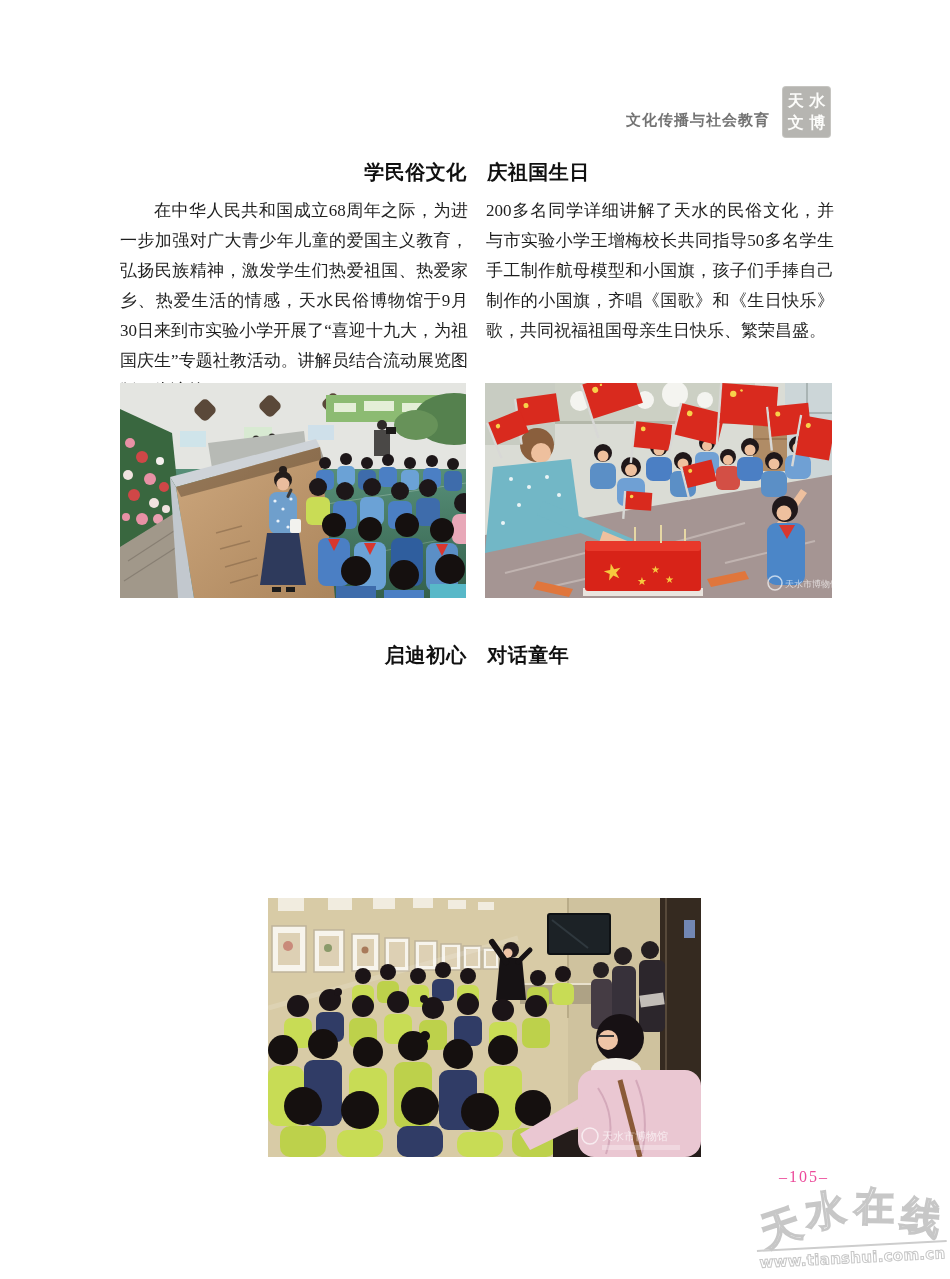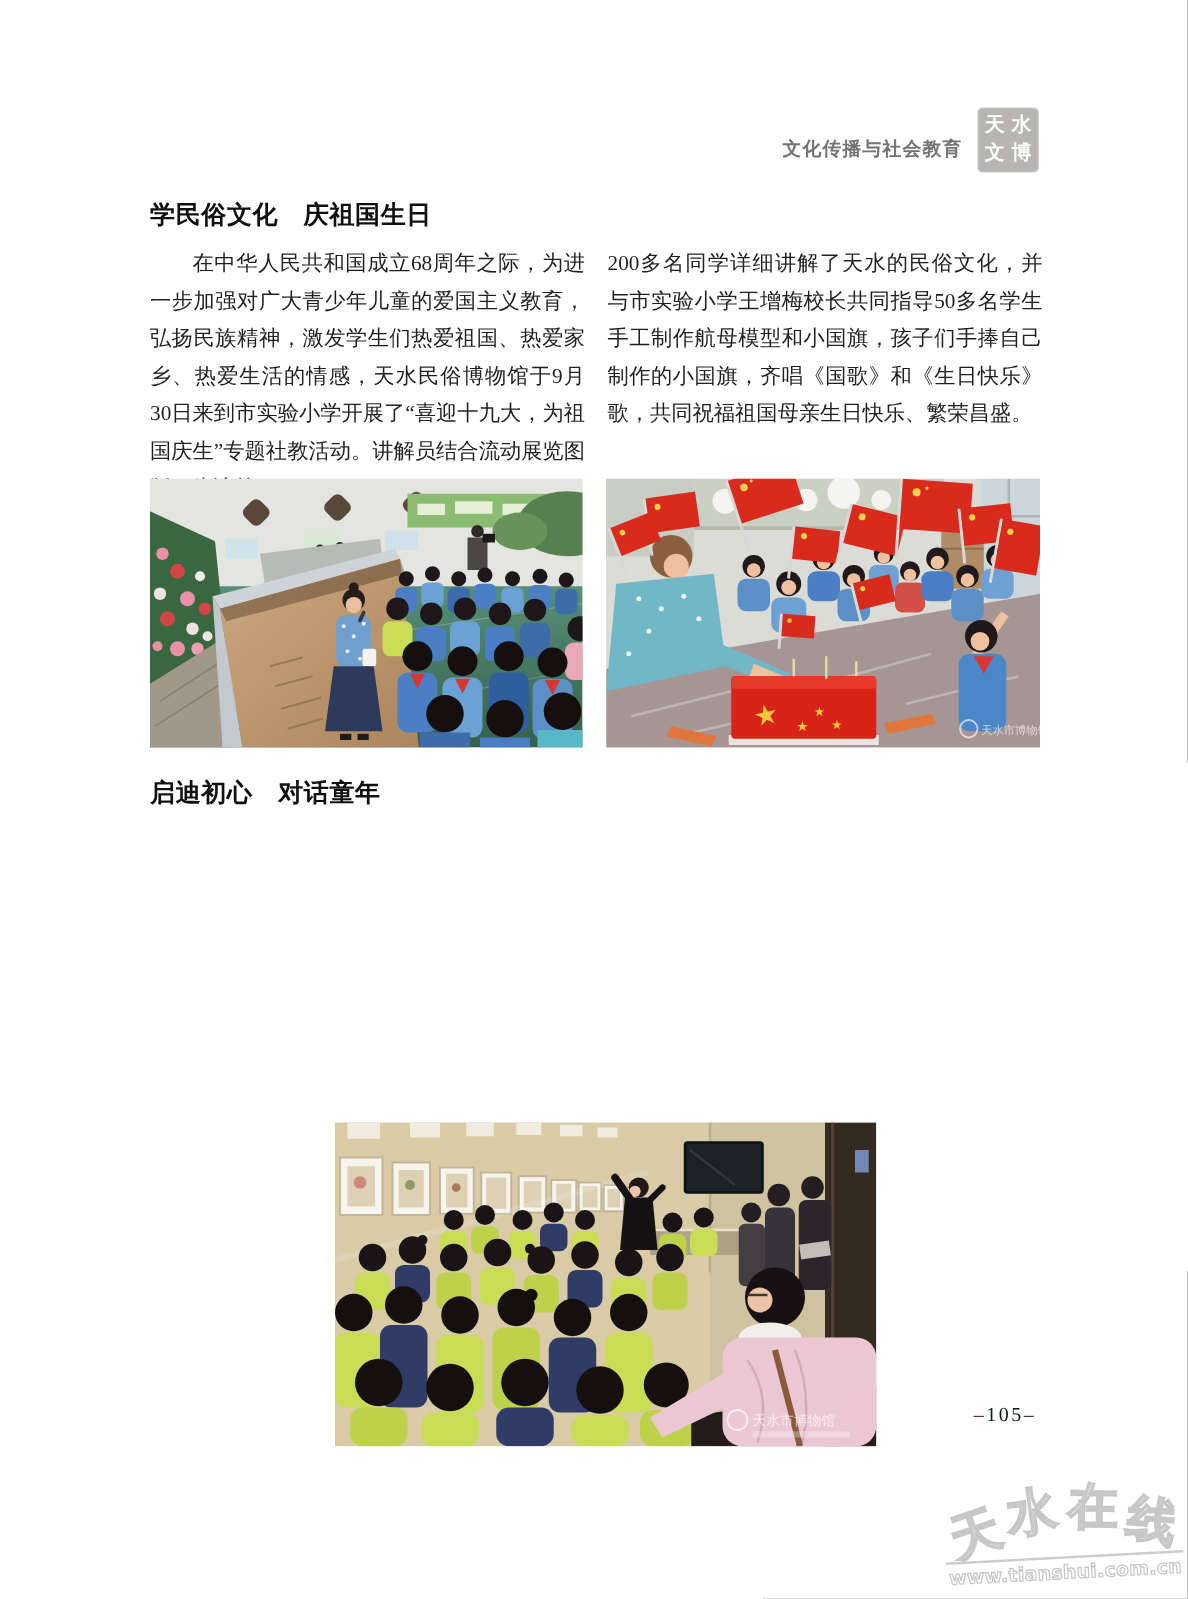--- a/index.html
+++ b/index.html
@@ -4,33 +4,33 @@
 <style>
   html,body{margin:0;padding:0;background:#9a9a9a;}
   .page{position:relative;width:950px;height:1279px;margin:0 auto;background:#ffffff;overflow:hidden;
         font-family:"Liberation Serif","DejaVu Serif",serif;color:#212121;}
   .header-label{position:absolute;top:111px;right:180px;font:600 15px/1.2 "Liberation Sans","DejaVu Sans",sans-serif;
         color:#737373;letter-spacing:1px;}
   .seal{position:absolute;left:783px;top:87px;width:47px;height:50px;background:#b6b5b1;border-radius:3px;
         display:grid;grid-template-columns:1fr 1fr;place-items:center;box-sizing:border-box;padding:3px 2px;
         box-shadow:0 0 0 1px #c6c5c1;}
   .seal span{color:#fcfcfa;font:700 16px/1 "Liberation Serif",serif;}
-  .article-title{position:absolute;left:120px;width:714px;margin:0;text-align:left;
+  .article-title{position:absolute;left:120px;width:714px;margin:0;text-align:center;
         font:700 20px/1.1 "Liberation Sans","DejaVu Sans",sans-serif;color:#101010;letter-spacing:.5px;}
-  .t1{top:161px;} .t2{top:624px;}
+  .t1{top:161px;} .t2{top:644px;}
   .cols{position:absolute;left:120px;width:714px;display:flex;gap:18px;}
   .r1{top:196px;} .r2{top:654px;}
   .col{width:348px;margin:0;font-size:17px;line-height:30px;text-align:justify;color:#1f1f1f;}
   .indent{text-indent:2em;}
   .photo-row{position:absolute;left:120px;top:383px;width:714px;display:flex;gap:19px;}
   figure.photo{margin:0;padding:0;background:#ddd;}
   .photo svg{display:block;}
   .photo3{position:absolute;left:268px;top:898px;width:433px;height:259px;}
-  .page-number{position:absolute;top:1123px;right:121px;font:16px/1.2 "Liberation Serif",serif;
-        color:#0f172a;letter-spacing:2px;}
+  .page-number{position:absolute;top:1167px;right:121px;font:16px/1.2 "Liberation Serif",serif;
+        color:#ec4899;letter-spacing:2px;}
   .site-watermark{position:absolute;top:1194px;right:4px;width:190px;transform:rotate(-3deg);text-align:center;}
   .wm-chars{display:flex;justify-content:space-between;padding:0 2px;}
   .wm-chars span{display:inline-block;font:900 40px/1 "DejaVu Sans","Liberation Sans",sans-serif;
         color:#ffffff;-webkit-text-stroke:1.5px #c7c7c7;}
   .w1{transform:rotate(-16deg) translateY(10px);}
   .w2{transform:rotate(-5deg) translateY(-5px);}
   .w3{transform:rotate(4deg) translateY(-7px);}
   .w4{transform:rotate(15deg) translateY(7px);}
   .wm-line{border-top:2px solid #cdcdcd;margin:11px 0 2px;}
   .wm-url{font:700 15px/1.2 "DejaVu Sans","Liberation Sans",sans-serif;color:#ffffff;

